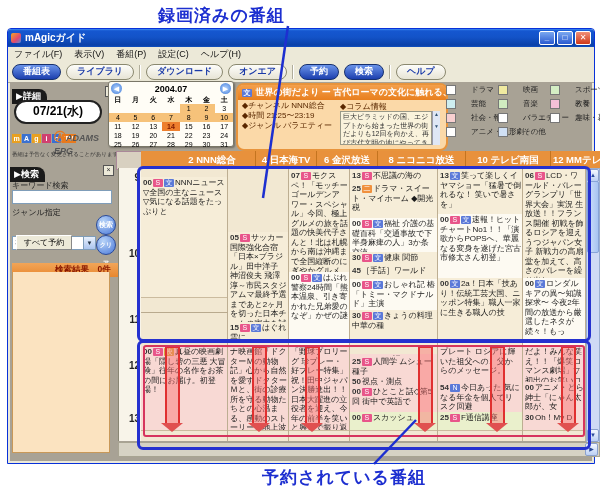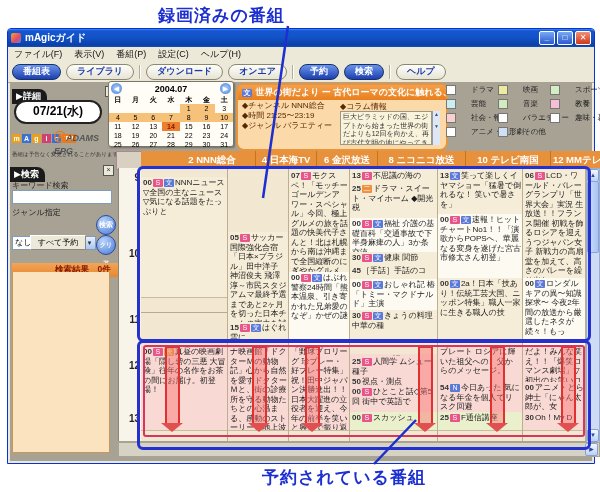--- a/index.html
+++ b/index.html
@@ -296,21 +296,21 @@
     <span class="blacktab">▶検索</span>
     <span class="closebox" style="position:absolute;right:2px;top:2px;">×</span>
     <div class="sp-label abs" style="left:2px;top:17px;">キーワード検索</div>
     <div class="sp-input abs" style="left:2px;top:27px;width:98px;"></div>
     <div class="sp-label abs" style="left:2px;top:44px;">ジャンル指定</div>
     <div class="sp-select abs" style="left:2px;top:54px;width:80px;">
       <span>なし</span>
       <span class="dd">▼</span>
     </div>
     <div class="round-btn abs" style="left:86px;top:52px;width:18px;height:18px;line-height:18px;">検索</div>
-    <div class="gray-btn abs" style="left:20px;top:72px;width:54px;height:13px;line-height:13px;">すべて予約</div>
+    <div class="gray-btn abs" style="left:6px;top:72px;width:54px;height:13px;line-height:13px;">すべて予約</div>
     <div class="round-btn abs" style="left:86px;top:72px;width:18px;height:18px;line-height:18px;font-size:6px;">クリア</div>
     <div id="results-hdr" class="abs" style="left:2px;top:100px;width:88px;padding-left:43px;">検索結果　0件</div>
     <div id="results-body" class="abs" style="left:2px;top:109px;width:96px;height:180px;"></div>
   </div>
 
   <div class="abs" style="left:108px;top:122px;width:25px;height:17px;background:#d8d0c0;border:1px solid #a89;"></div>
   <div id="chan-hdr" style="left:133px;top:122px;width:445px;height:17px;">
       <div class="chan-cell" style="width: 86px;">2 NNN総合</div>
       <div class="chan-cell" style="width: 60px;">4 日本海TV</div>
       <div class="chan-cell" style="width: 60px;">6 金沢放送</div>
@@ -342,21 +342,21 @@
       <div class="cell bg-beige" style="left: 87px; width: 57px; top: 64px; height: 113px;"><span class="min">05</span><span class="tag" style="background: rgb(232, 85, 138);">S</span><span>サッカー国際強化合宿「日本×ブラジル」田中洋子 神沼俊夫 飛澤淳～市民スタジアムマ最終予選まであと2ヶ月を切った日本チームの実力を試す最大のチャンス。</span></div>
       <div class="cell bg-beige" style="left: 87px; width: 57px; top: 154px; height: 23px;"><span class="min">15</span><span class="tag" style="background: rgb(232, 85, 138);">S</span><span class="tag" style="background: rgb(91, 121, 216);">文</span><span>はぐれ雲に</span></div>
       <div class="cell bg-pink" style="left: 87px; width: 57px; top: 178px; height: 83px;"><span>ナ映画館「ドクターＭの動物記」心から自然を愛すドクターＭと、街の診療所を守る動物たちとの心温まる、感動のストーリー／地上波初登場！</span></div>
       <div class="cell bg-beige" style="left: 148px; width: 57px; top: 2px; height: 101px;"><span class="min">07</span><span class="tag" style="background: rgb(232, 85, 138);">S</span><span>モクスペ！「モッチーゴールデンアワー・スペシャル」今回、極上グルメの旅を話題の快美代子さんと！北は札幌から南は沖縄まで全国縦断のにぎやかグルメ旅！</span></div>
       <div class="cell bg-white" style="left: 148px; width: 57px; top: 104px; height: 73px;"><span class="min">00</span><span class="tag" style="background: rgb(232, 85, 138);">S</span><span class="tag" style="background: rgb(91, 121, 216);">文</span><span>はぶれ警察24時間「熊本温泉、引き寄かれた兄弟愛のなぞ」かぜの謎</span></div>
       <div class="cell bg-pink" style="left: 148px; width: 57px; top: 178px; height: 83px;"><span>「野球プロリーグ 珍プレー・好プレー特集」祝！田中ジャパン決勝進出！！日本大躍進の立役者を迎え、今年の前半を笑いと興奮で振り返る。マゲストにあの本</span></div>
       <div class="cell bg-beige" style="left: 209px; width: 84px; top: 2px; height: 12px;"><span class="min">13</span><span class="tag" style="background: rgb(232, 85, 138);">S</span><span>不思議の海の</span></div>
       <div class="cell bg-beige" style="left: 209px; width: 84px; top: 15px; height: 34px;"><span class="min">25</span><span class="tag" style="background: rgb(240, 144, 60);">二</span><span>ドラマ・スイート・マイホーム ◆開光税</span></div>
       <div class="cell bg-white" style="left: 209px; width: 84px; top: 50px; height: 33px;"><span class="min">00</span><span class="tag" style="background: rgb(232, 85, 138);">S</span><span class="tag" style="background: rgb(91, 121, 216);">文</span><span>福祉 介護の基礎百科「交通事故で下半身麻痺の人」3か条交流</span></div>
       <div class="cell bg-beige" style="left: 209px; width: 84px; top: 84px; height: 12px;"><span class="min">30</span><span class="tag" style="background: rgb(232, 85, 138);">S</span><span class="tag" style="background: rgb(91, 121, 216);">文</span><span>健康 関節</span></div>
-      <div class="cell bg-beige" style="left: 209px; width: 84px; top: 97px; height: 13px;"><span class="min">45</span><span>［手話］手話のコ</span></div>
+      <div class="cell bg-beige" style="left: 209px; width: 84px; top: 97px; height: 13px;"><span class="min">45</span><span>［手話］ワールド</span></div>
       <div class="cell bg-white" style="left: 209px; width: 84px; top: 111px; height: 30px;"><span class="min">00</span><span class="tag" style="background: rgb(232, 85, 138);">S</span><span class="tag" style="background: rgb(91, 121, 216);">文</span><span>おしゃれ記 椿「トミー・マクドナルド」主演</span></div>
       <div class="cell bg-beige" style="left: 209px; width: 84px; top: 142px; height: 35px;"><span class="min">30</span><span class="tag" style="background: rgb(232, 85, 138);">S</span><span class="tag" style="background: rgb(91, 121, 216);">文</span><span>きょうの料理 中華の種</span></div>
       <div class="cell bg-pink" style="left: 209px; width: 84px; top: 186px; height: 9px;"><span>イベートで語</span></div>
       <div class="cell bg-pink" style="left: 209px; width: 84px; top: 188px; height: 19px;"><span class="min">25</span><span class="tag" style="background: rgb(232, 85, 138);">S</span><span>人間学 ムシュー種子</span></div>
       <div class="cell bg-pink" style="left: 209px; width: 84px; top: 208px; height: 9px;"><span class="min">50</span><span>視点・測点</span></div>
       <div class="cell bg-pink" style="left: 209px; width: 84px; top: 218px; height: 25px;"><span class="min">00</span><span class="tag" style="background: rgb(232, 85, 138);">S</span><span>ひとこと話◇第5回 街中で英語で</span></div>
       <div class="cell bg-green" style="left: 209px; width: 84px; top: 244px; height: 17px;"><span class="min">00</span><span class="tag" style="background: rgb(232, 85, 138);">S</span><span>スカッシュ</span></div>
       <div class="cell bg-beige" style="left: 297px; width: 81px; top: 2px; height: 43px;"><span class="min">13</span><span class="tag" style="background: rgb(91, 121, 216);">文</span><span>笑って楽しくイヤマショー「猛暑で倒れるな！ 笑いで暑さを」</span></div>
       <div class="cell bg-white" style="left: 297px; width: 81px; top: 46px; height: 63px;"><span class="min">00</span><span class="tag" style="background: rgb(232, 85, 138);">S</span><span class="tag" style="background: rgb(91, 121, 216);">文</span><span>速報！ヒットチャートNo1！！「演歌からPOPSへ、華麗なる変身を遂げた宮古市修太さん初登」</span></div>
       <div class="cell bg-beige" style="left: 297px; width: 81px; top: 110px; height: 67px;"><span class="min">00</span><span class="tag" style="background: rgb(91, 121, 216);">文</span><span>2a！日本「技あり！伝統工芸大国、ニッポン特集」職人一家に生きる職人の技</span></div>

